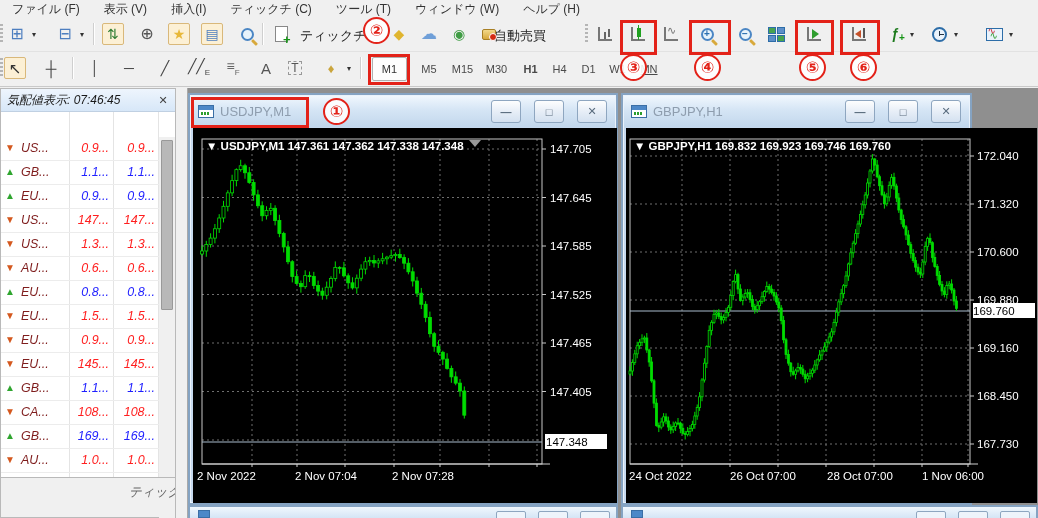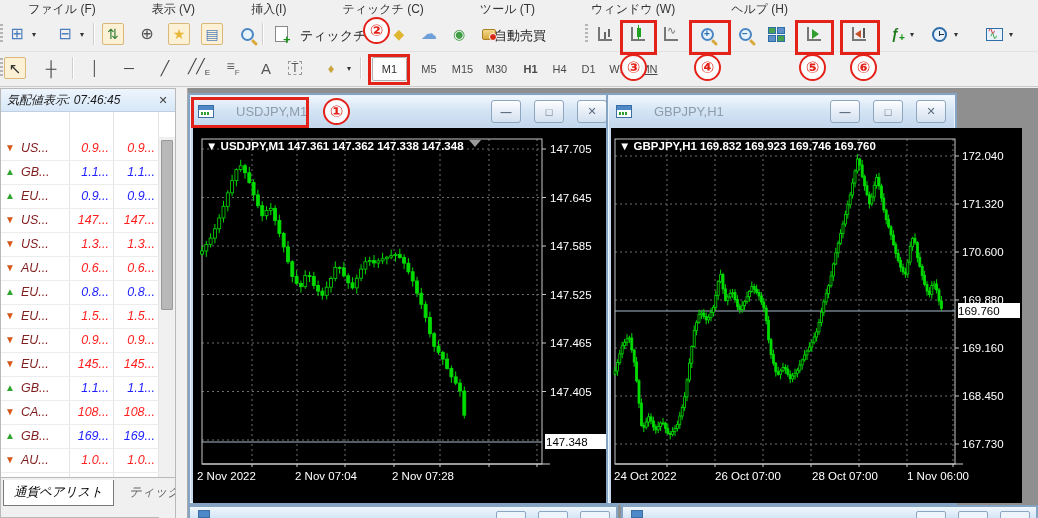--- a/index.html
+++ b/index.html
@@ -3,21 +3,21 @@
 <meta charset="utf-8">
 <style>
   * { margin:0; padding:0; box-sizing:border-box; }
   html,body { width:1038px; height:518px; overflow:hidden;
     font-family:"Liberation Sans","DejaVu Sans",sans-serif; background:#f0f0f0; }
   #app { position:relative; width:1038px; height:518px; background:#f0f0f0; }
 
   
   #menubar { position:absolute; left:0; top:0; width:1038px; height:18px;
     background:#f0f0f0; display:flex; align-items:center; font-size:12px; color:#333; }
-  .menu-item { padding:0 28px; height:18px; line-height:18px; cursor:default; white-space:nowrap; }
+  .menu-item { padding:0 12px; height:18px; line-height:18px; cursor:default; white-space:nowrap; }
 
   
   #toolbar1 { position:absolute; left:0; top:18px; width:1038px; height:34px;
     background:#f0f0f0; border-bottom:1px solid #e2e2e2; }
   #toolbar2 { position:absolute; left:0; top:52px; width:1038px; height:35px;
     background:#f0f0f0; border-bottom:1px solid #c9c9c9; }
   .ic { position:absolute; top:5px; width:22px; height:22px; display:flex;
     align-items:center; justify-content:center; font-size:15px; line-height:1; }
   #toolbar2 .ic { font-size:14px; color:#333; }
   .ic.pressed { background:#fcf0d5; border:1px solid #d9b87a; border-radius:2px; }
@@ -103,21 +103,21 @@
   #workspace { position:absolute; left:188px; top:88px; width:850px; height:430px; background:#8f8f8f; }
   .cwin { position:absolute; top:5px; height:412px; background:#c6d9ee;
     border:2px solid #85a3c2; box-shadow:inset 0 0 0 1px #eaf2fb; }
   .wtitle { position:absolute; left:1px; top:1px; right:1px; height:31px;
     background:linear-gradient(#f0f7fd,#d5e5f5 45%,#c2d7ec); display:flex; align-items:center; }
   .wicon { width:16px; height:13px; margin:0 6px 0 7px; background:#fff; border:1px solid #3a6ea5;
     position:relative; }
   .wicon::before { content:""; position:absolute; left:0; top:0; right:0; height:4px; background:#4d88c8; }
   .wicon::after { content:""; position:absolute; left:2px; bottom:2px; width:9px; height:3px;
     background:repeating-linear-gradient(90deg,#2d9e2d 0 2px,#fff 2px 3px); }
-  .wtext { font-size:13px; color:#8e9dae;margin-left:16px; }
+  .wtext { font-size:13px; color:#8e9dae; }
   .wbtns { position:absolute; right:8px; top:4px; display:flex; gap:13px; }
   .wbtn { width:30px; height:23px; border:1px solid #8ea6c0; border-radius:3px;
     background:linear-gradient(#fdfefe,#e7eef7 50%,#d4e1f0); color:#5a6c7e;
     display:flex; align-items:center; justify-content:center; font-size:11px; font-weight:bold; }
   .client { position:absolute; left:3px; top:33px; background:#000; }
 
   
   .sliver { position:absolute; top:417px; height:13px; background:linear-gradient(#f0f7fd,#d5e5f5);
     border:2px solid #85a3c2; border-bottom:none; }
   .sliver .sicon { position:absolute; left:8px; top:3px; width:12px; height:8px;
@@ -385,21 +385,20 @@
           <span class="mw-arrow" style="color:#d4581e">▼</span>
           <span class="mw-sym">AU...</span>
           <span class="mw-bid" style="color:#ff1f1f">1.0...</span>
           <span class="mw-ask" style="color:#ff1f1f">1.0...</span>
         </div>
       </div>
     <div id="mw-scroll">
       <div id="mw-thumb"></div>
     </div>
     <div id="mw-tabs">
-      <span class="mw-tab active">通貨ペアリスト</span>
       <span class="mw-tab inactive">ティックチ</span>
     </div>
   </div>
   <div id="splitter"></div>
 
   <div id="workspace">
 
     <div class="cwin" style="left:0; width:430px">
       <div class="wtitle">
         <span class="wicon"></span>
@@ -576,21 +575,21 @@
             <line x1="344" y1="336" x2="344" y2="339" stroke="#d0d0d0"></line>
             <text x="4" y="352" fill="#ffffff" font-size="11.5" font-family="Liberation Sans, sans-serif">2 Nov 2022</text>
             <text x="102" y="352" fill="#ffffff" font-size="11.5" font-family="Liberation Sans, sans-serif">2 Nov 07:04</text>
             <text x="199" y="352" fill="#ffffff" font-size="11.5" font-family="Liberation Sans, sans-serif">2 Nov 07:28</text>
             <text x="13" y="22" fill="#fff" font-size="11.5" font-weight="bold" font-family="Liberation Sans, sans-serif">▼ USDJPY,M1  147.361 147.362 147.338 147.348</text>
             <polygon points="276,12 288,12 282,19" fill="#9a9a9a"></polygon>
           </svg>
       </div>
     </div>
 
-    <div class="cwin" style="left:418px; width:351px">
+    <div class="cwin" style="left:433px; width:351px">
       <div class="wtitle">
         <span class="wicon"></span>
         <span class="wtext">GBPJPY,H1</span>
         <span class="wbtns">
           <span class="wbtn">—</span>
           <span class="wbtn">□</span>
           <span class="wbtn">✕</span>
         </span>
       </div>
       <div class="client" style="width:411px; height:375px">

